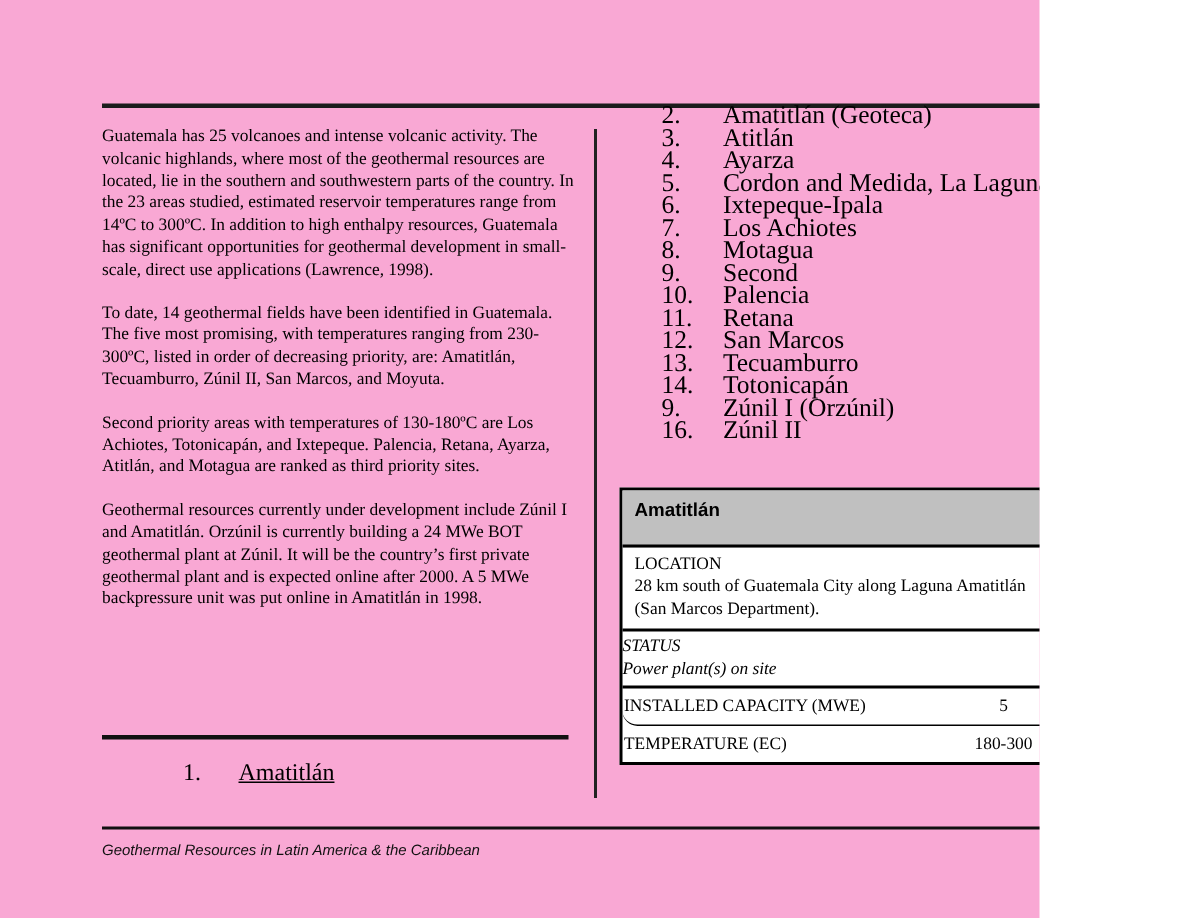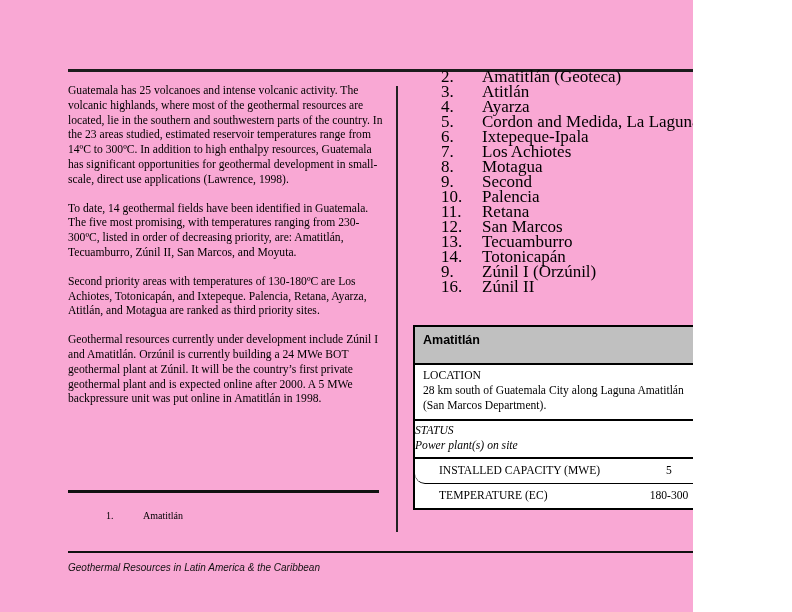--- a/index.html
+++ b/index.html
@@ -32,22 +32,22 @@
   }
 
   
   .left-col {
     position: absolute; left: 68px; top: 84px; width: 320px;
     font-size: 11.6px; line-height: 14.8px;
   }
   .left-col p { margin: 0 0 14px 0; }
 
   .first-item {
-    position: absolute; left: 68px; top: 508px;
-    font-size: 10px; line-height: 15px;
+    position: absolute; left: 84px; top: 508px;
+    font-size: 16px; line-height: 15px; text-decoration: underline;
   }
   .first-item .num { display: inline-block; margin-left: 38px; width: 37px; }
 
   
   .field-list {
     position: absolute; left: 441px; top: 69px;
     font-size: 17px; line-height: 15px;
   }
   .fl-row { white-space: nowrap; }
   .fl-row .num { display: inline-block; width: 41px; }
@@ -66,21 +66,21 @@
     border-bottom: 2px solid #000;
   }
   .it-section {
     padding: 4px 24px 6px 8px;
     border-bottom: 2px solid #000;
     line-height: 14.8px;
   }
   .it-section.status { padding: 3px 0; font-style: italic; }
   .it-metric {
     display: flex; align-items: center;
-    padding: 5px 0 5px 24px;
+    padding: 5px 0 5px 1px;
     border-bottom: 1px solid #000;
     line-height: 14px;
     border-radius: 10px;
   }
   .it-metric:last-child { border-bottom: none; }
   .m-value { margin-left: auto; width: 94px; text-align: center; }
 
   
   .footer {
     position: absolute; left: 68px; top: 562px; width: 640px;

